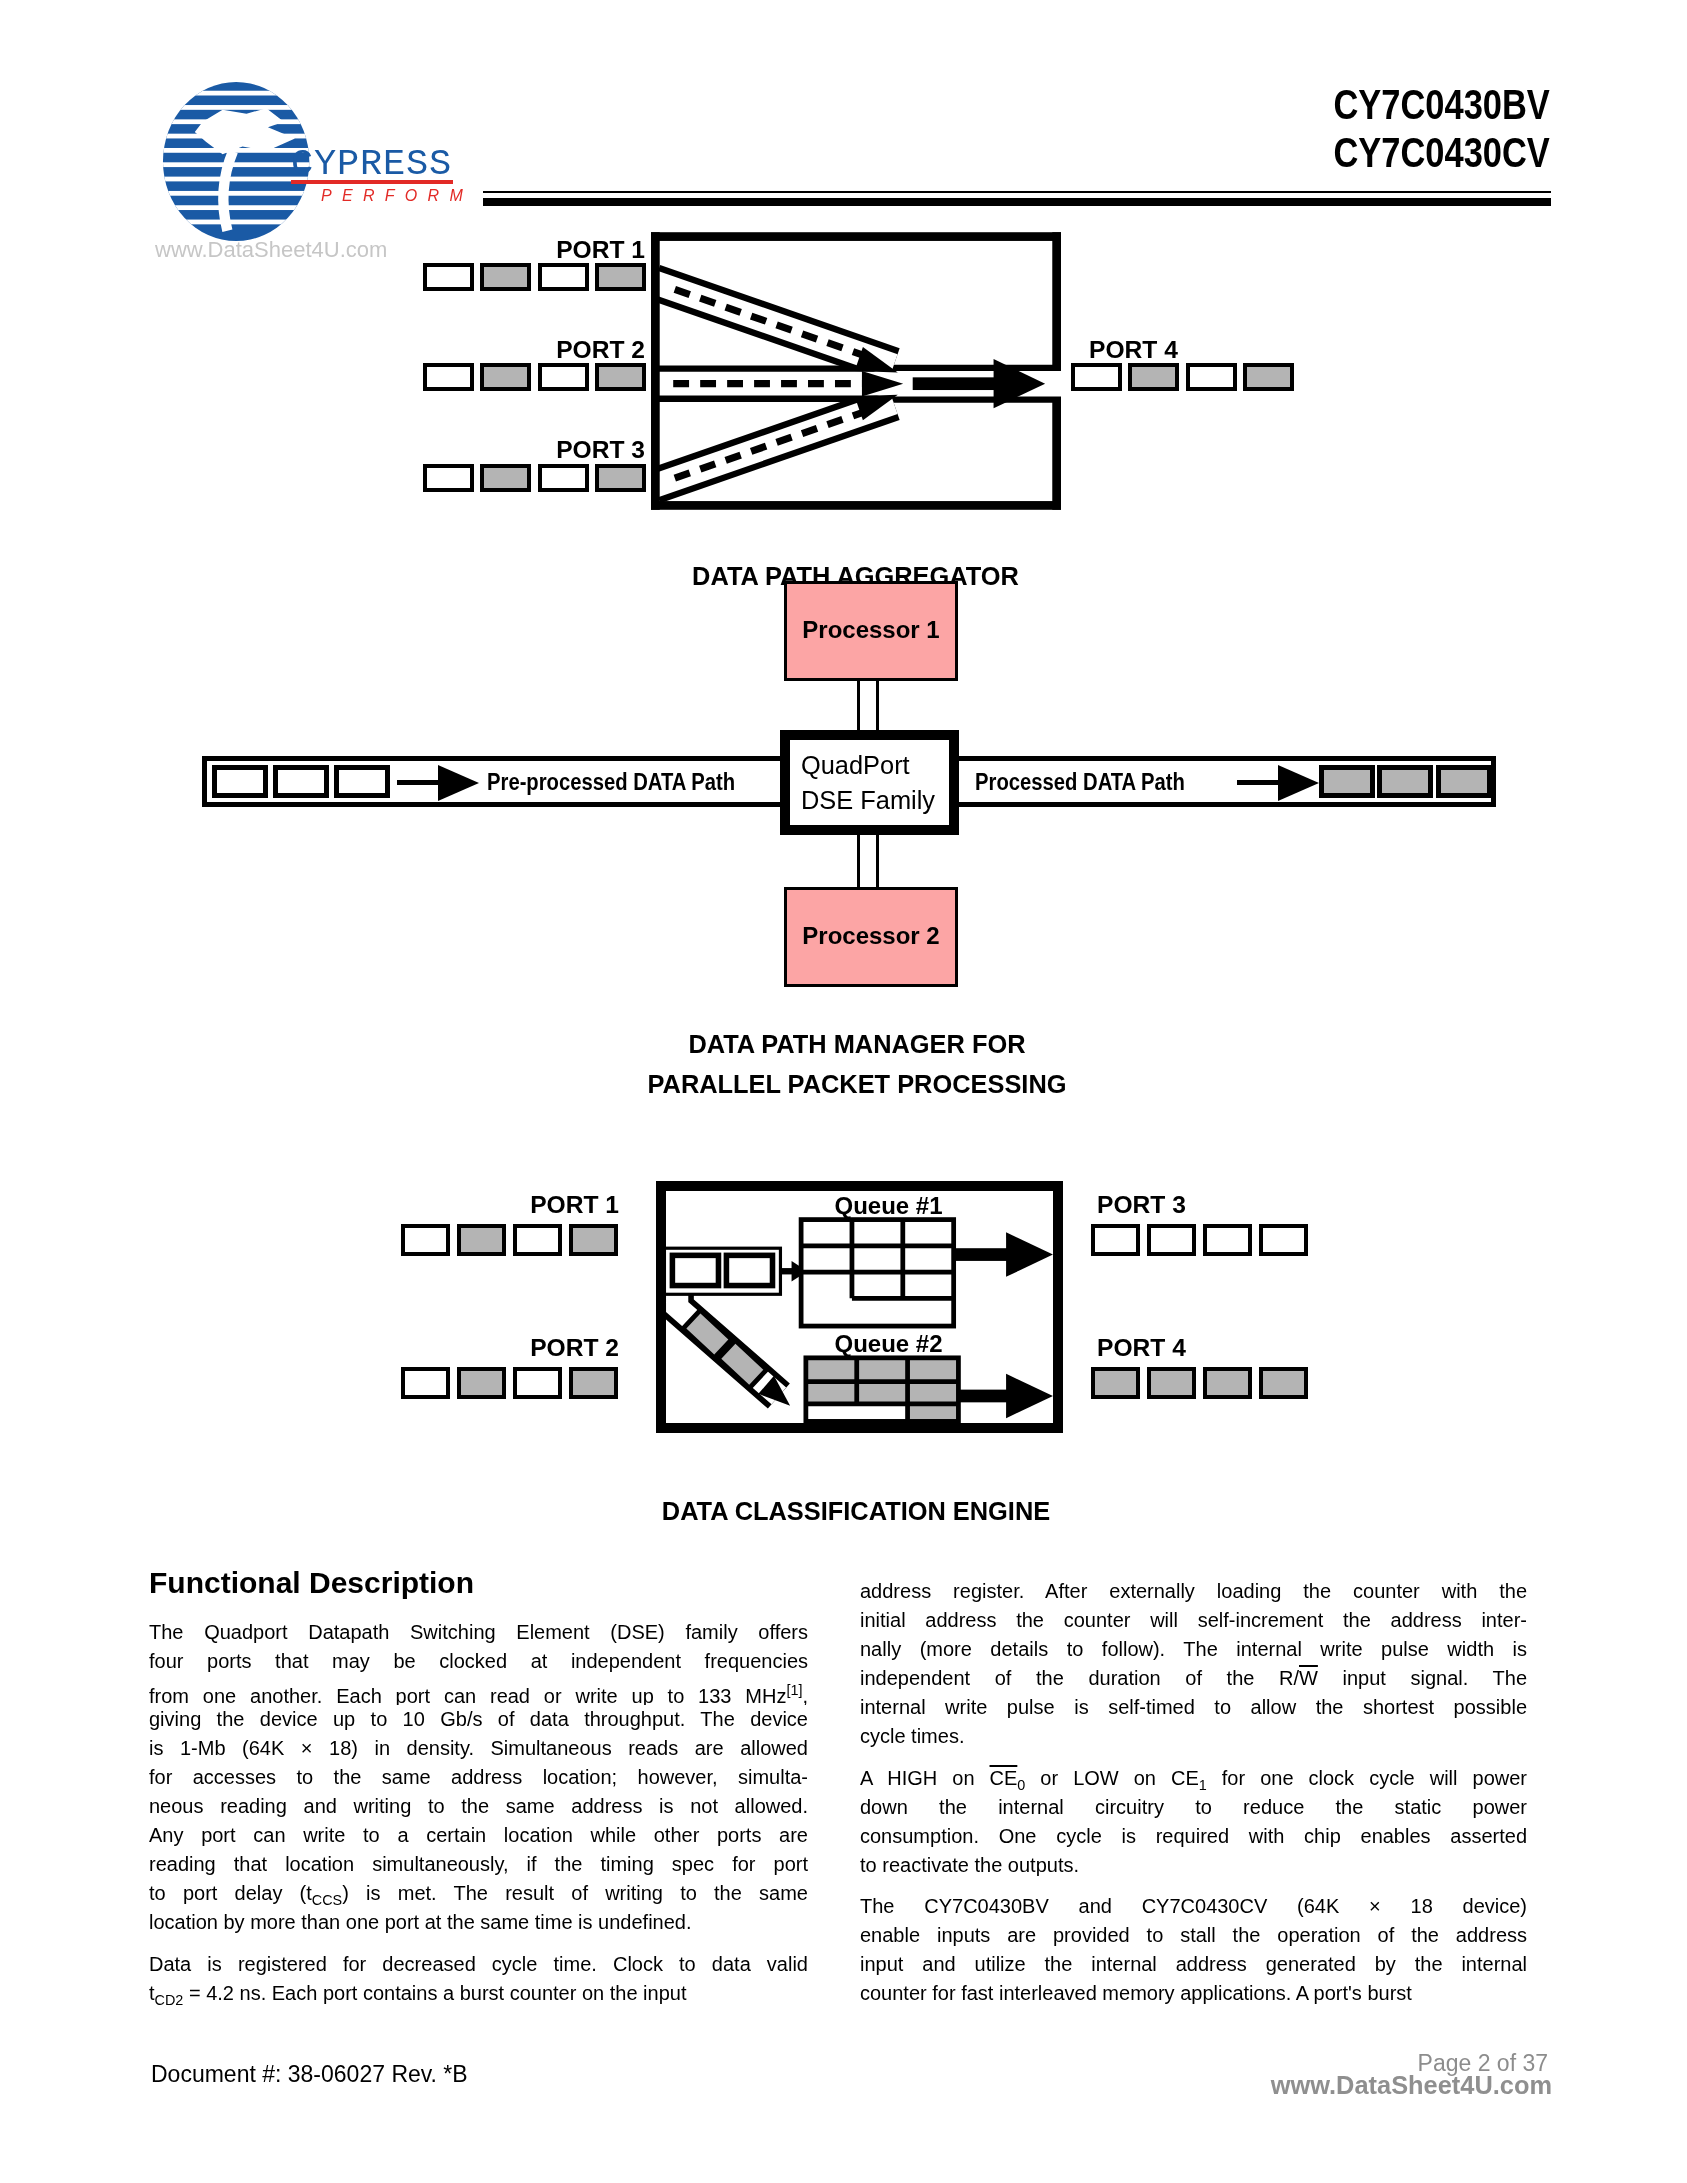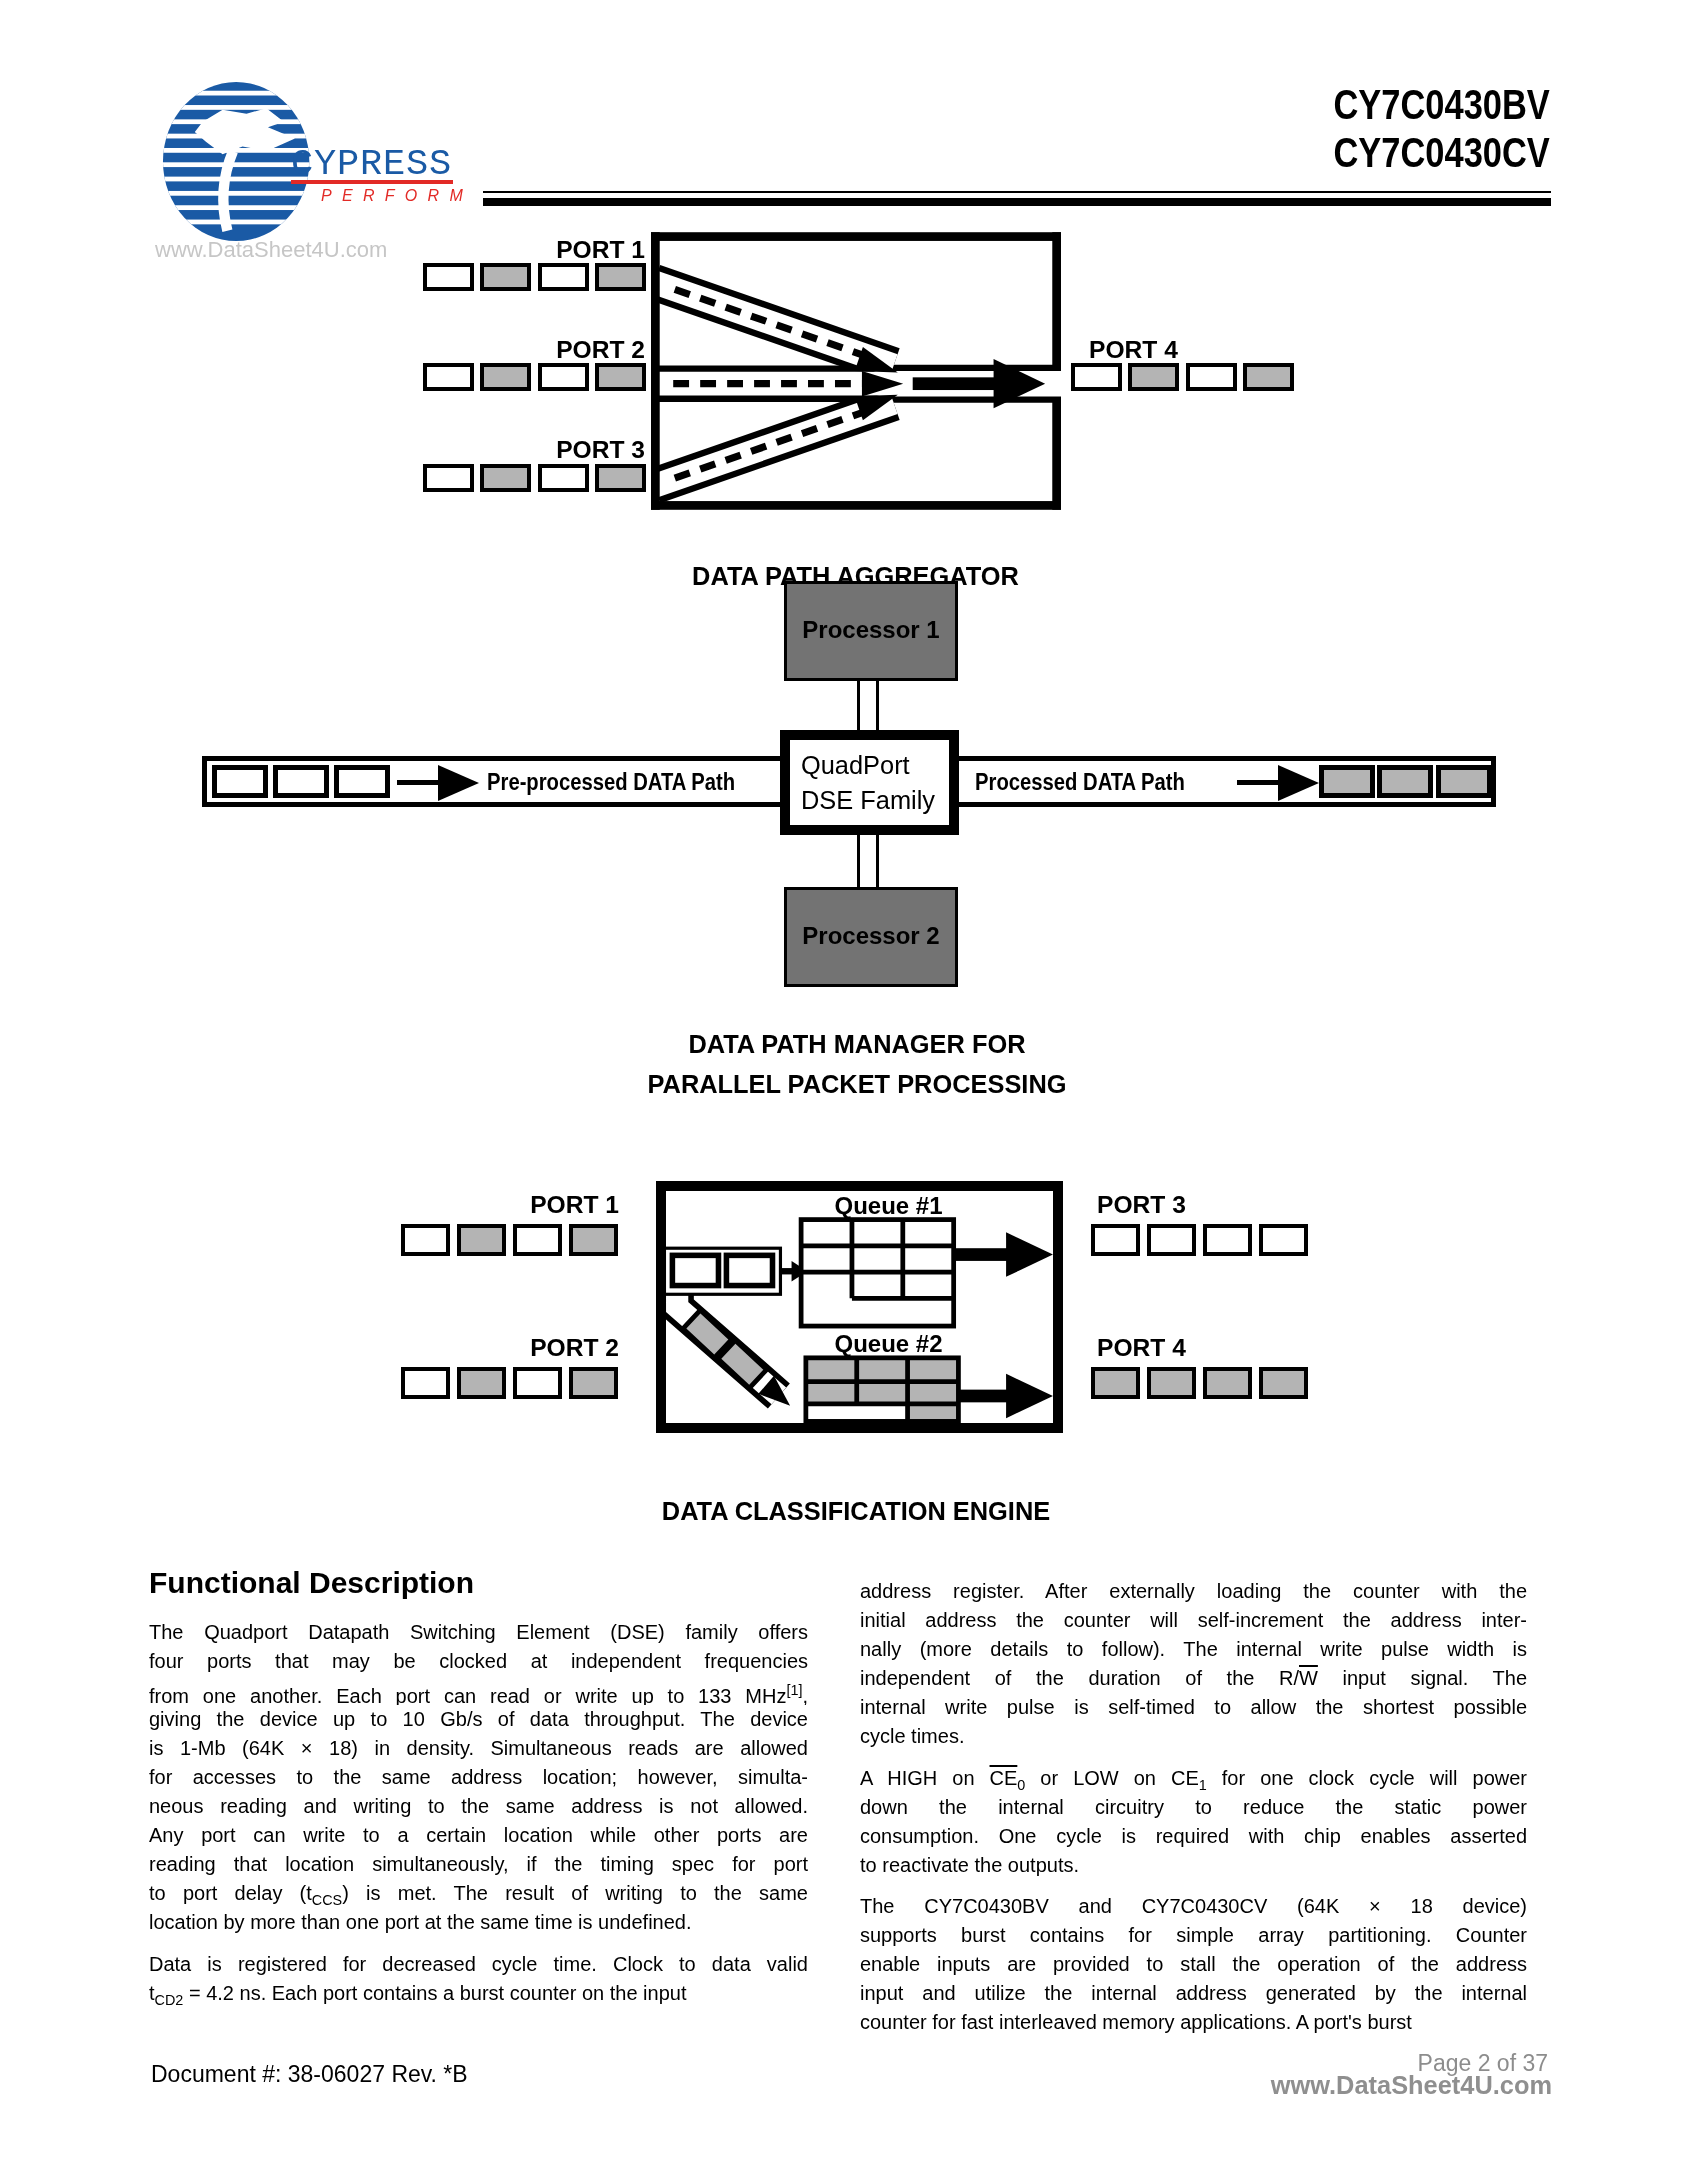--- a/index.html
+++ b/index.html
@@ -11,21 +11,21 @@
   .pkt{box-sizing:border-box;background:#fff;border:4.8px solid #000;flex:0 0 auto;}
   .pkt.g{background:var(--pkt-gray,#b4b4b4);}
   .row-a{gap:6.4px;} .row-a .pkt{width:51px;height:28px;border-width:4.8px;}
   .row-m{gap:4.8px;} .row-m .pkt{width:56px;height:33px;border-width:5.6px;}
   .row-c{gap:7.1px;} .row-c .pkt{width:49px;height:32px;border-width:4.8px;}
   
   .portlabel{font-weight:bold;font-size:24.6px;line-height:26px;white-space:nowrap;}
   .caption{font-weight:bold;font-size:25.4px;line-height:29px;text-align:center;white-space:nowrap;margin-top:36px;}
   .qlabel{font-weight:bold;font-size:24px;line-height:25.4px;text-align:center;white-space:nowrap;}
   
-  .procbox{box-sizing:border-box;border:3.2px solid #000;background:#737373;text-align:center;}
+  .procbox{box-sizing:border-box;border:3.2px solid #000;background:#fca5a5;text-align:center;}
   .proclabel{font-weight:bold;font-size:24px;margin-top:32px;}
   .band{box-sizing:border-box;border:5.6px solid #000;background:#fff;}
   .bandtext{font-weight:bold;font-size:23px;white-space:nowrap;transform:scaleX(0.88);}
   .shaft{background:#000;height:4.8px;}
   .tri-r{width:0;height:0;border-top:18px solid transparent;border-bottom:18px solid transparent;border-left:41px solid #000;}
   .vline{width:3.2px;background:#000;}
   .centerbox{box-sizing:border-box;border:10.3px solid #000;background:#fff;}
   .centertext{font-size:25.4px;line-height:35px;padding:8px 16px 0 11px;white-space:nowrap;}
   
   .heading{font-weight:bold;font-size:30px;white-space:nowrap;}
@@ -302,21 +302,20 @@
         <div class="tline">cycle times.</div>
       </div>
       <div class="para">
         <div class="tline jline">A HIGH on <span class="ov">CE</span><sub>0</sub> or LOW on CE<sub>1</sub> for one clock cycle will power</div>
         <div class="tline jline">down the internal circuitry to reduce the static power</div>
         <div class="tline jline">consumption. One cycle is required with chip enables asserted</div>
         <div class="tline">to reactivate the outputs.</div>
       </div>
       <div class="para">
         <div class="tline jline">The CY7C0430BV and CY7C0430CV (64K × 18 device)</div>
-        <div class="tline jline">supports burst contains for simple array partitioning. Counter</div>
         <div class="tline jline">enable inputs are provided to stall the operation of the address</div>
         <div class="tline jline">input and utilize the internal address generated by the internal</div>
         <div class="tline">counter for fast interleaved memory applications. A port's burst</div>
       </div>
     </div>
 
   <div class="abs footer-doc" style="left:151px;top:2061px;text-align:right;">Document #: 38-06027 Rev. *B</div>
   <div class="abs footer-page" style="right:139px;top:2050px;">Page 2 of 37</div>
   <div class="abs wmark-bot" style="right:135px;top:2071px;">www.DataSheet4U.com</div>
 

